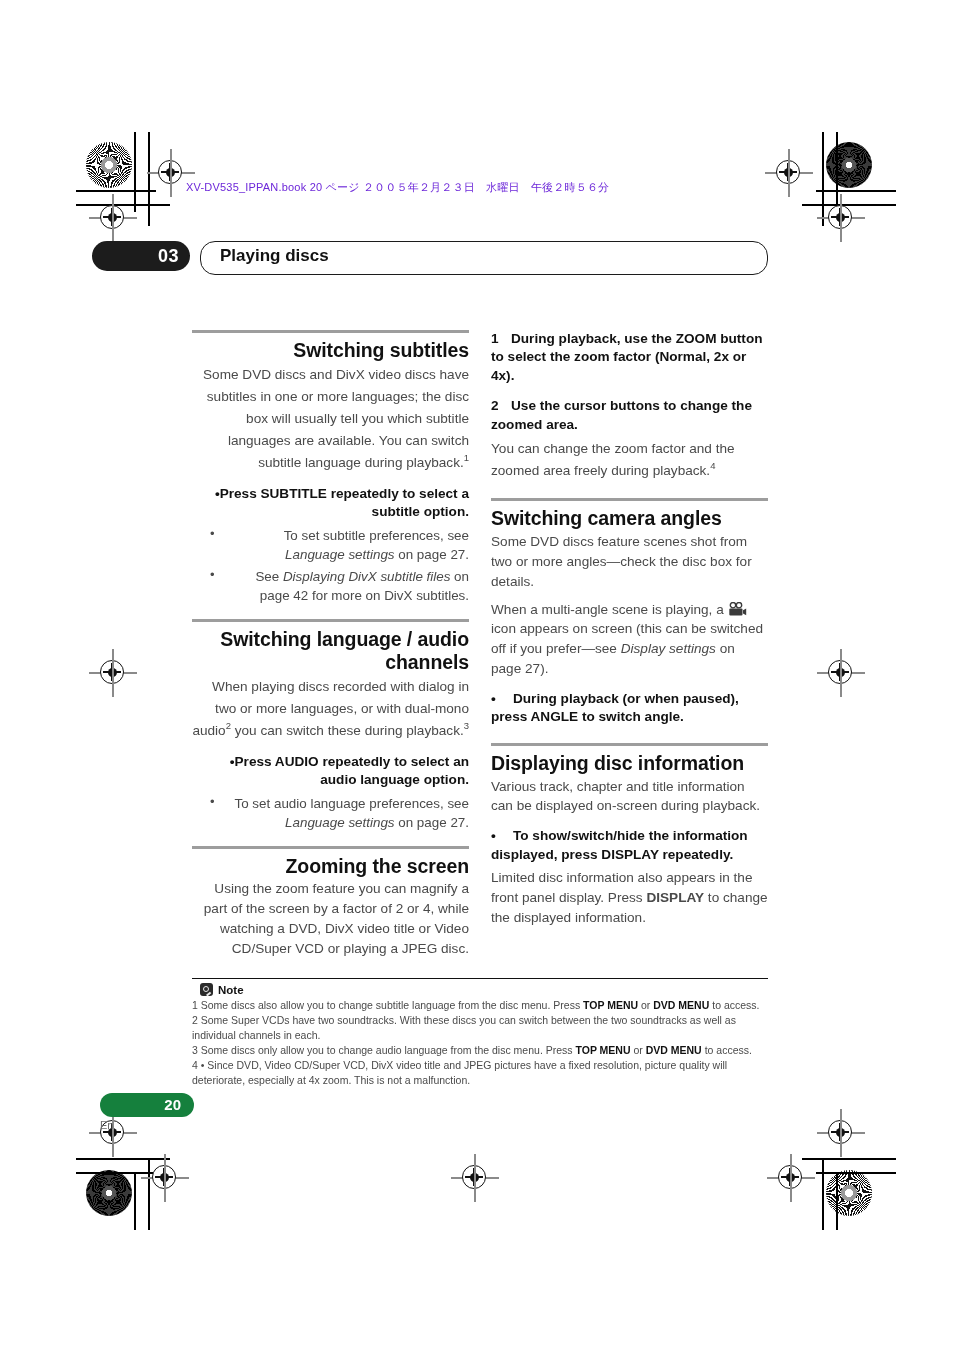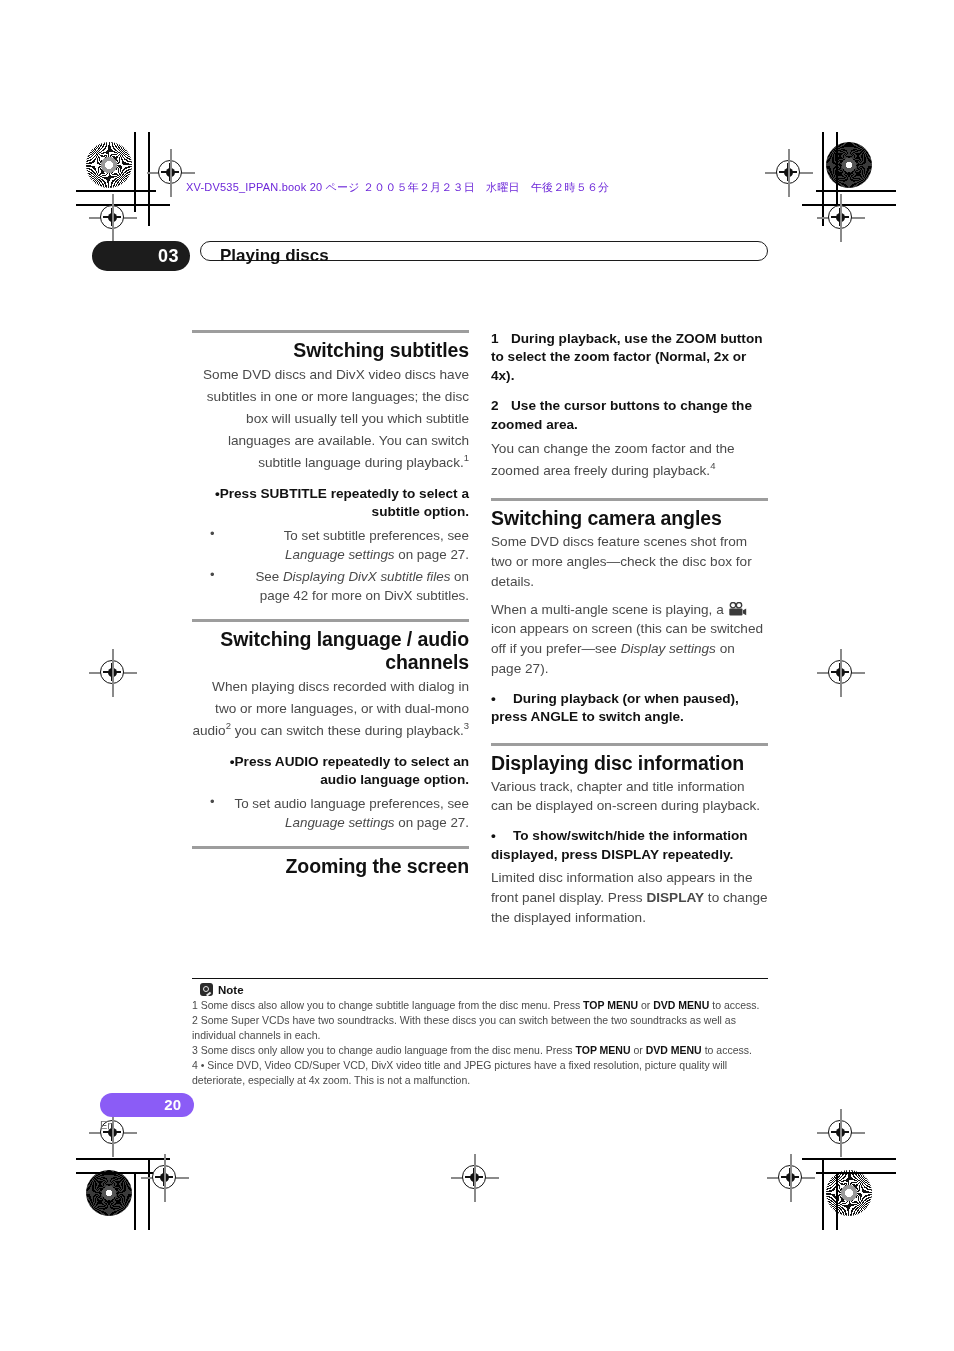--- a/index.html
+++ b/index.html
@@ -107,21 +107,21 @@
     font-size: 18px;
     line-height: 30px;
     text-align: right;
     padding-right: 11px;
     box-sizing: border-box;
     letter-spacing: .5px;
   }
   .chapter-title-pill {
     position: absolute;
     left: 108px; top: 0;
-    right: 0; height: 20px;
+    right: 0; height: 34px;
     border: 1.6px solid #1c1c1c;
     border-radius: 15px;
     box-sizing: border-box;
     font-weight: bold;
     font-size: 17px;
     line-height: 27px;
     padding-left: 19px;
     color: #111;
   }
 
@@ -274,21 +274,21 @@
     text-indent: -8px;
   }
 
   
   .pagenum-pill {
     position: absolute;
     left: 100px;
     top: 1093px;
     width: 94px;
     height: 24px;
-    background: #8b5cf6;
+    background: #15803d;
     border-radius: 12px;
     color: #fff;
     font-weight: bold;
     font-size: 15px;
     line-height: 24px;
     text-align: right;
     padding-right: 13px;
     box-sizing: border-box;
   }
   .pagenum-lang {
@@ -404,20 +404,21 @@
   <h2 class="sec">Switching language / audio channels</h2>
   <p class="body loose"><span>When playing discs recorded with dialog in two or more languages, or with dual-mono audio</span><sup>2</sup><span> you can switch these during playback.</span><sup>3</sup></p>
 
   <p class="bullet-line"><span class="dot">•</span><span>Press AUDIO repeatedly to select an audio language option.</span></p>
   <ul class="sub">
     <li><span>To set audio language preferences, see </span><em>Language settings</em><span> on page 27.</span></li>
   </ul>
 
   <div class="rule" style="margin-top:14px;"></div>
   <h2 class="sec">Zooming the screen</h2>
+  <p class="body">Using the zoom feature you can magnify a part of the screen by a factor of 2 or 4, while watching a DVD, DivX video title or Video CD/Super VCD or playing a JPEG disc.</p>
 </div>
 
 <div class="col col-right">
 
   <p class="step"><span class="num">1</span><span>During playback, use the ZOOM button to select the zoom factor (Normal, 2x or 4x).</span></p>
 
   <p class="step gap"><span class="num">2</span><span>Use the cursor buttons to change the zoomed area.</span></p>
   <p class="body loose"><span>You can change the zoom factor and the zoomed area freely during playback.</span><sup>4</sup></p>
 
   <div class="rule" style="margin-top:16px;"></div>

